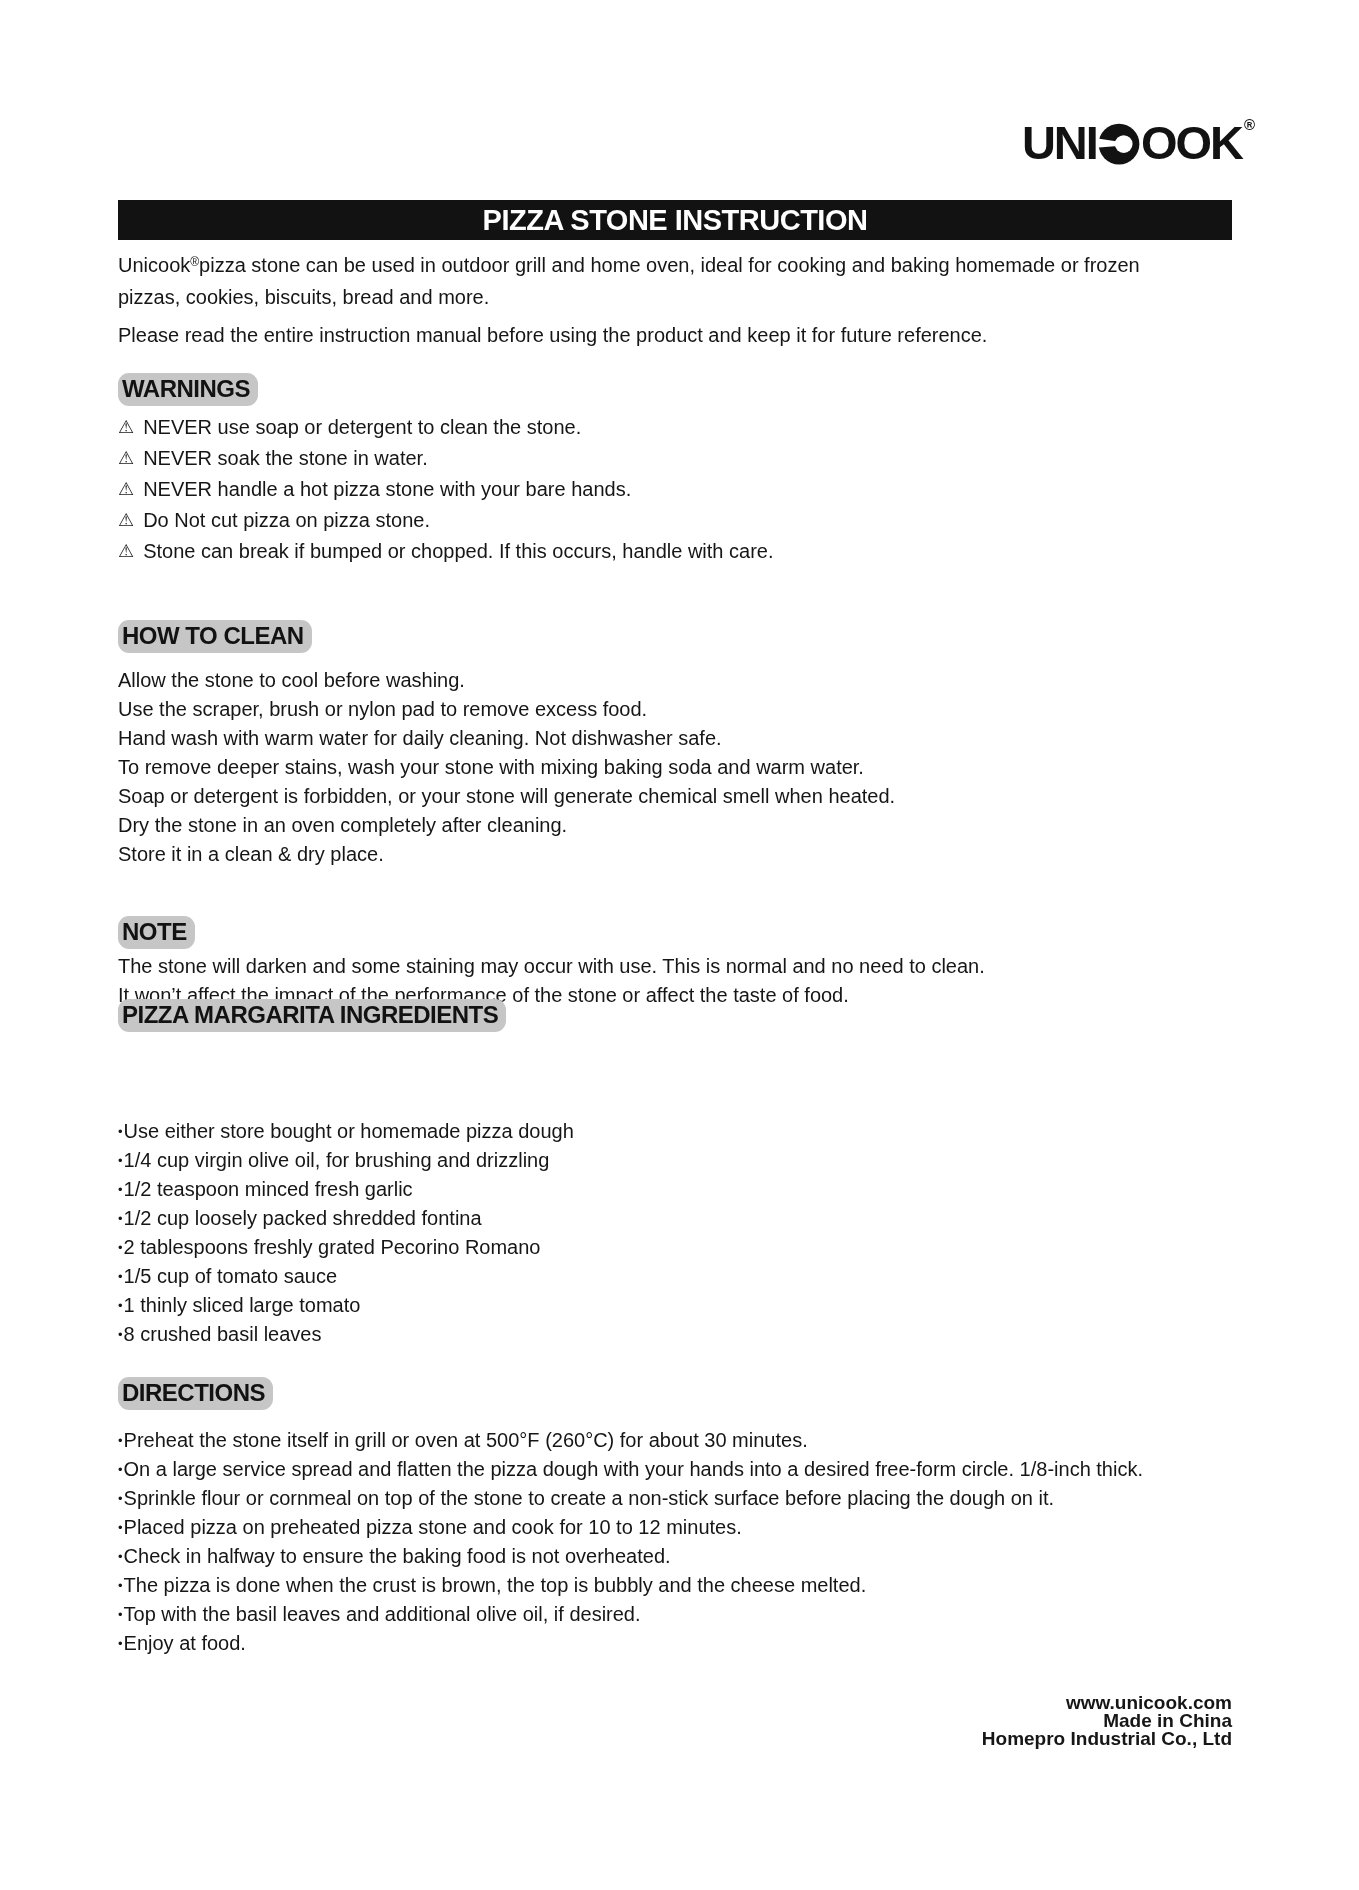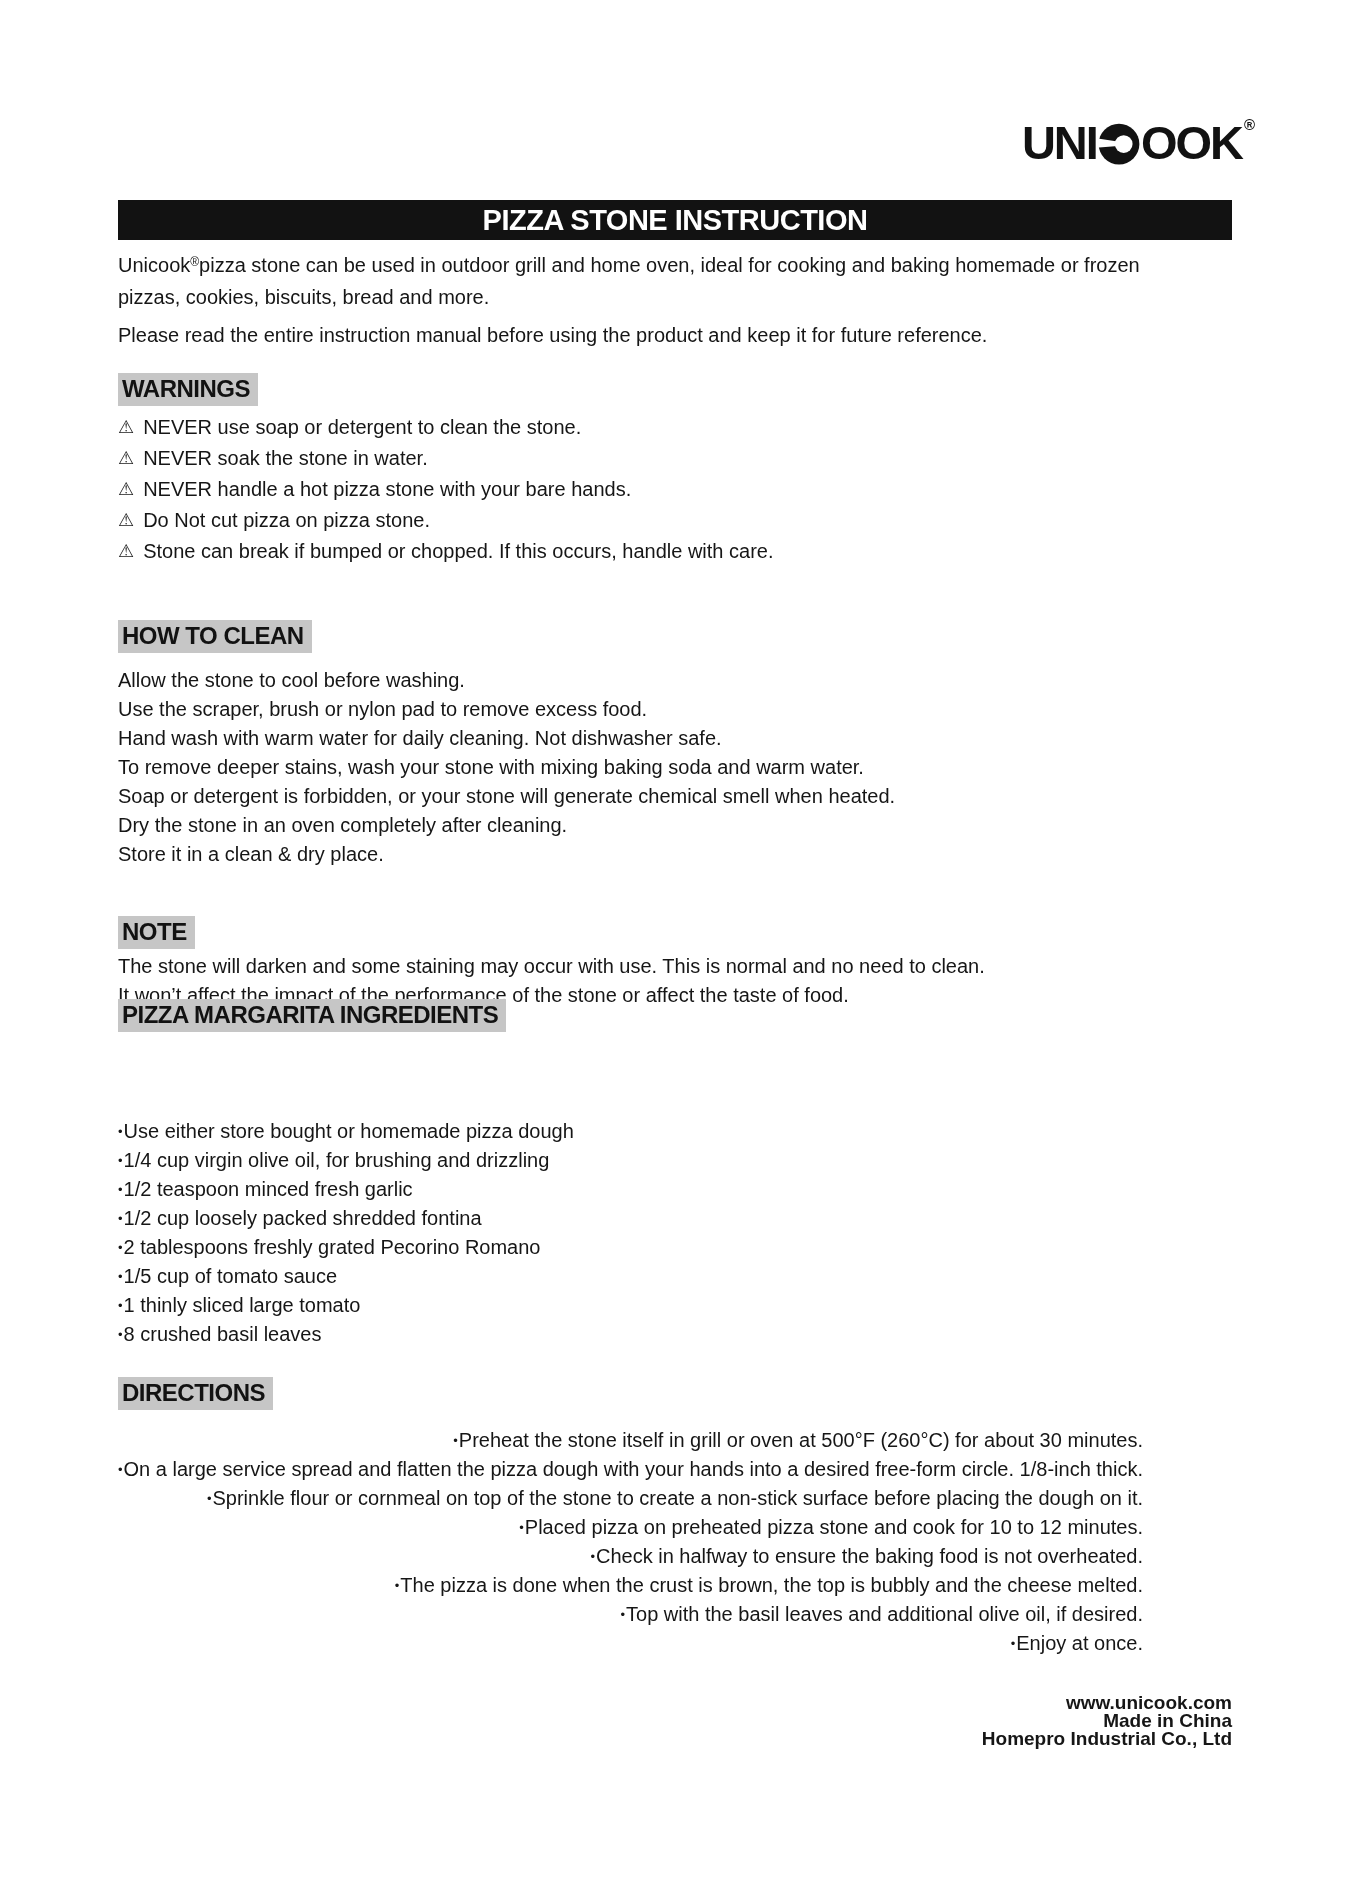--- a/index.html
+++ b/index.html
@@ -25,41 +25,41 @@
 
   
   .intro{position:absolute;left:118px;top:246px;font-size:20px;}
   .intro .line{line-height:32px;white-space:nowrap;}
   .intro .please{margin-top:6px;}
   .intro sup{font-size:12px;vertical-align:6px;}
 
   
   .sec-head{
     position:absolute;left:118px;display:inline-block;background:#c6c6c6;color:#121212;
-    font-weight:700;font-size:24px;letter-spacing:-0.5px;padding:3px 8px 4px 4px;line-height:26px;
+    font-weight:700;font-size:24px;letter-spacing:-0.5px;padding:3px 8px 4px 4px;line-height:26px;border-radius:11px;
   }
   .h-warnings{top:373px;}
   .h-clean{top:620px;}
   .h-note{top:916px;}
   .h-ingredients{top:999px;}
   .h-directions{top:1377px;}
 
   
   .list{position:absolute;left:118px;font-size:20px;}
   .list .row{white-space:nowrap;}
   .warnings-list{top:412px;}
   .warnings-list .row{line-height:31px;}
   .warn-icon{font-family:"DejaVu Sans", sans-serif;font-size:18px;margin-right:9px;position:relative;top:-1px;}
   .clean-list{top:666px;}
   .clean-list .row{line-height:29px;}
   .note-list{top:952px;}
   .note-list .row{line-height:29px;}
   .ingredients-list{top:1117px;}
   .ingredients-list .row{line-height:29px;}
-  .directions-list{top:1426px;text-align:right;}
+  .directions-list{top:1426px;}
   .directions-list .row{line-height:29px;}
   .bullet{font-size:13px;vertical-align:2px;margin-right:1px;}
 
   
   .footer{position:absolute;top:1694px;right:127px;text-align:right;font-size:19px;font-weight:700;}
   .footer .f-line{line-height:18px;}
 </style>
 </head>
 <body>
 
@@ -128,21 +128,21 @@
 
   <div class="sec-head h-directions">DIRECTIONS</div>
   <div class="list directions-list">
     <div class="row"><span class="bullet">•</span><span>Preheat the stone itself in grill or oven at 500°F (260°C) for about 30 minutes.</span></div>
     <div class="row"><span class="bullet">•</span><span>On a large service spread and flatten the pizza dough with your hands into a desired free-form circle. 1/8-inch thick.</span></div>
     <div class="row"><span class="bullet">•</span><span>Sprinkle flour or cornmeal on top of the stone to create a non-stick surface before placing the dough on it.</span></div>
     <div class="row"><span class="bullet">•</span><span>Placed pizza on preheated pizza stone and cook for 10 to 12 minutes.</span></div>
     <div class="row"><span class="bullet">•</span><span>Check in halfway to ensure the baking food is not overheated.</span></div>
     <div class="row"><span class="bullet">•</span><span>The pizza is done when the crust is brown, the top is bubbly and the cheese melted.</span></div>
     <div class="row"><span class="bullet">•</span><span>Top with the basil leaves and additional olive oil, if desired.</span></div>
-    <div class="row"><span class="bullet">•</span><span>Enjoy at once.</span></div>
+    <div class="row"><span class="bullet">•</span><span>Enjoy at food.</span></div>
   </div>
 
   <div class="footer">
     <div class="f-line">www.unicook.com</div>
     <div class="f-line">Made in China</div>
     <div class="f-line">Homepro Industrial Co., Ltd</div>
   </div>
 
 </div>
 

